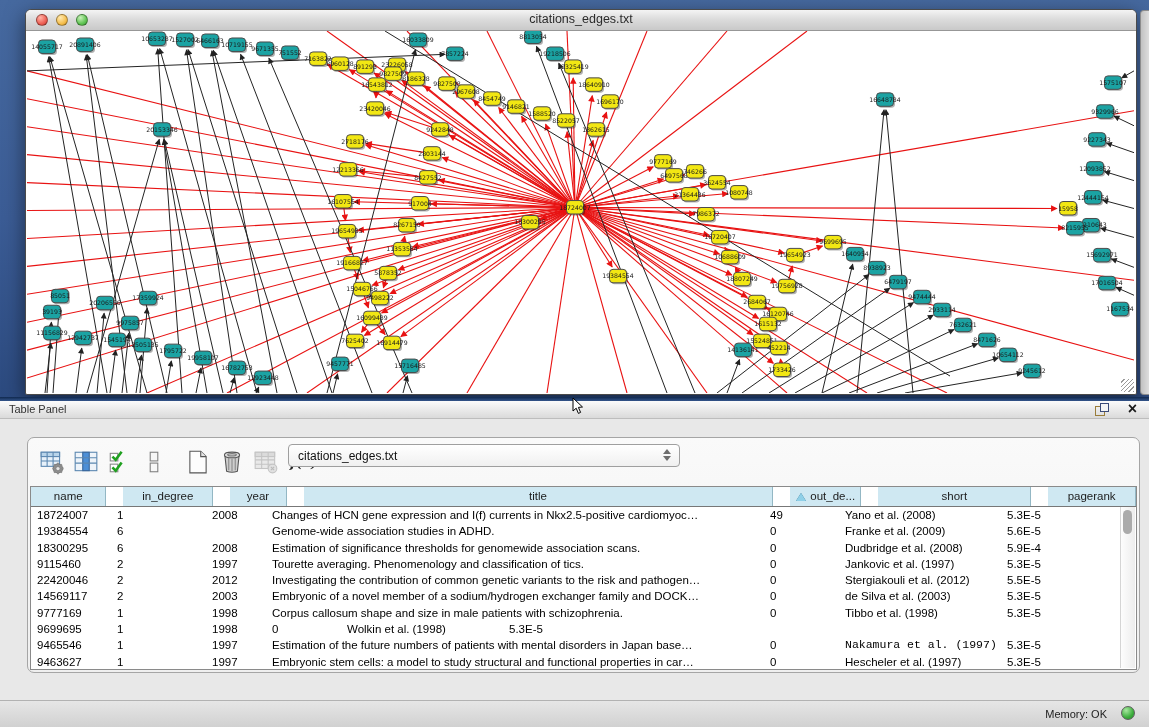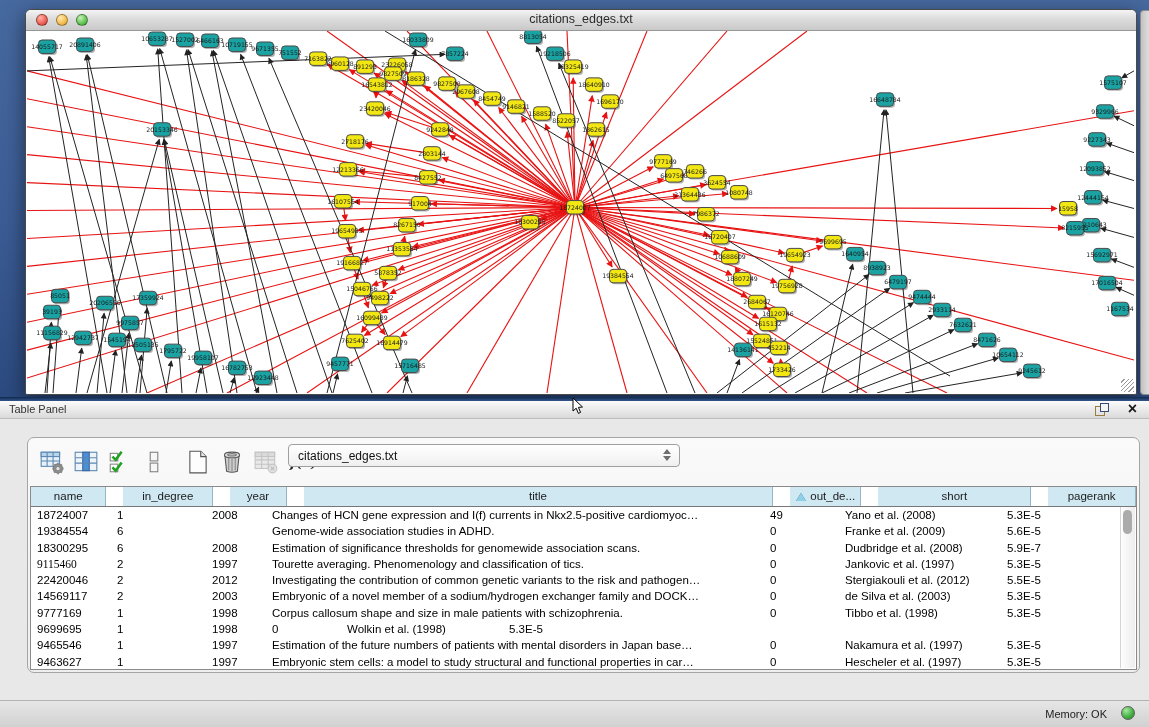--- a/index.html
+++ b/index.html
@@ -934,24 +934,24 @@
               <div class="td" style="width: 162px;">Franke et al. (2009)</div>
               <div class="td" style="width: 93px;">5.6E-5</div>
             </div>
             <div class="trow">
               <div class="td" style="width: 80px;">18300295</div>
               <div class="td" style="width: 95px;">6</div>
               <div class="td" style="width: 60px;">2008</div>
               <div class="td" style="width: 498px;">Estimation of significance thresholds for genomewide association scans.</div>
               <div class="td" style="width: 75px;">0</div>
               <div class="td" style="width: 162px;">Dudbridge et al. (2008)</div>
-              <div class="td" style="width: 93px;">5.9E-7</div>
+              <div class="td" style="width: 93px;">5.9E-4</div>
             </div>
             <div class="trow">
-              <div class="td" style="width: 80px; font-family: Liberation Serif, serif;">9115460</div>
+              <div class="td" style="width: 80px;">9115460</div>
               <div class="td" style="width: 95px;">2</div>
               <div class="td" style="width: 60px;">1997</div>
               <div class="td" style="width: 498px;">Tourette averaging. Phenomenology and classification of tics.</div>
               <div class="td" style="width: 75px;">0</div>
               <div class="td" style="width: 162px;">Jankovic et al. (1997)</div>
               <div class="td" style="width: 93px;">5.3E-5</div>
             </div>
             <div class="trow">
               <div class="td" style="width: 80px;">22420046</div>
               <div class="td" style="width: 95px;">2</div>
@@ -986,21 +986,21 @@
               <div class="td" style="width: 75px;">0</div>
               <div class="td" style="width: 162px;">Wolkin et al. (1998)</div>
               <div class="td" style="width: 93px;">5.3E-5</div>
             </div>
             <div class="trow">
               <div class="td" style="width: 80px;">9465546</div>
               <div class="td" style="width: 95px;">1</div>
               <div class="td" style="width: 60px;">1997</div>
               <div class="td" style="width: 498px;">Estimation of the future numbers of patients with mental disorders in Japan base…</div>
               <div class="td" style="width: 75px;">0</div>
-              <div class="td" style="width: 162px;">Nakamura et al. (1997)</div>
+              <div class="td" style="width: 162px; font-family: Liberation Mono, monospace;">Nakamura et al. (1997)</div>
               <div class="td" style="width: 93px;">5.3E-5</div>
             </div>
             <div class="trow">
               <div class="td" style="width: 80px;">9463627</div>
               <div class="td" style="width: 95px;">1</div>
               <div class="td" style="width: 60px;">1997</div>
               <div class="td" style="width: 498px;">Embryonic stem cells: a model to study structural and functional properties in car…</div>
               <div class="td" style="width: 75px;">0</div>
               <div class="td" style="width: 162px;">Hescheler et al. (1997)</div>
               <div class="td" style="width: 93px;">5.3E-5</div>

